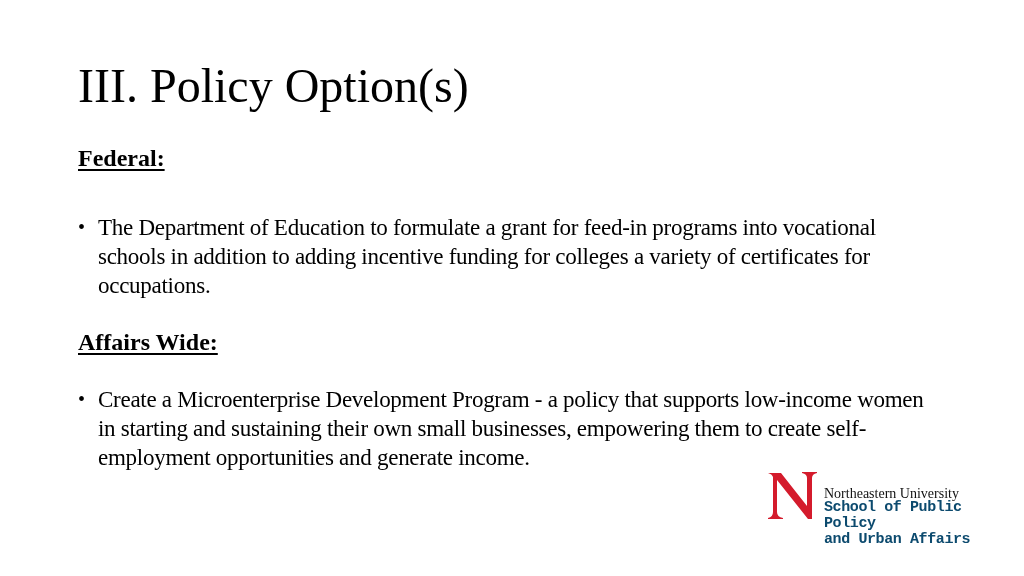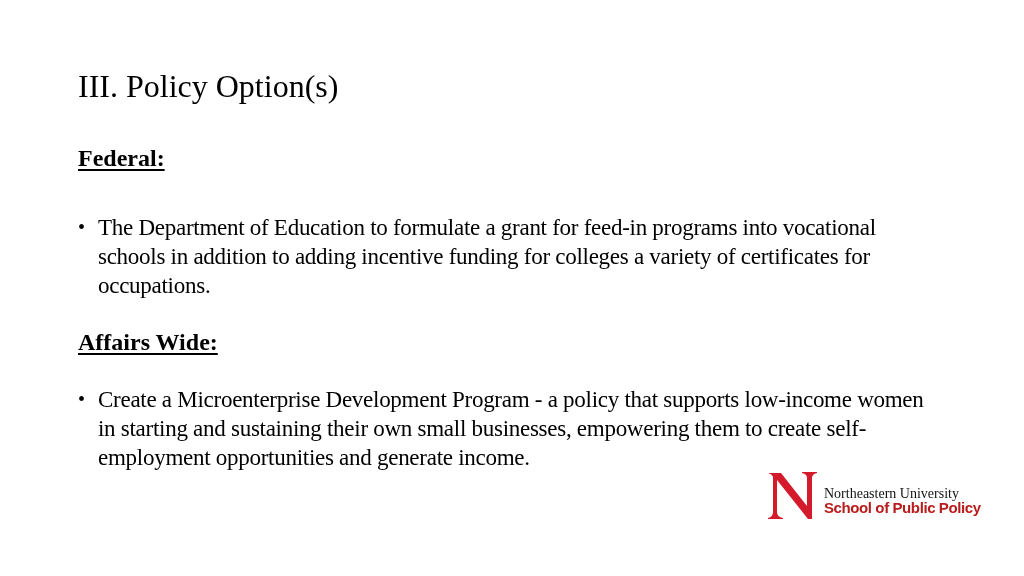--- a/index.html
+++ b/index.html
@@ -2,21 +2,21 @@
 <html><head>
 <meta charset="utf-8">
 <style>
   html, body { margin: 0; padding: 0; }
   body {
     width: 1024px; height: 576px; background: #ffffff; position: relative; overflow: hidden;
     font-family: "Liberation Serif", "DejaVu Serif", serif; color: #000;
   }
   .title {
     position: absolute; left: 78px; top: 58px; margin: 0;
-    font-size: 32px; font-weight: normal; line-height: 56px; letter-spacing: 0; text-align: center;
+    font-size: 48px; font-weight: normal; line-height: 56px; letter-spacing: 0; text-align: center;
   }
   .section-heading {
     position: absolute; left: 78px; margin: 0;
     font-size: 24px; font-weight: bold; text-decoration: underline; text-underline-offset: 3px;
     text-decoration-thickness: 2px; line-height: 30px;
   }
   .h-federal { top: 143px; }
   .h-district { top: 327px; }
   .bullet-block {
     position: absolute; left: 78px; width: 900px;
@@ -26,21 +26,21 @@
   .b-federal { top: 213px; }
   .b-district { top: 385px; }
   .bullet-dot { width: 20px; flex: 0 0 20px; font-size: 20px; line-height: 29px; }
   .bullet-text { flex: 1; letter-spacing: -0.3px; transform: scaleX(0.96); transform-origin: left; }
   .logo {
     position: absolute; left: 767px; top: 472px; width: 240px; height: 60px;
   }
   .logo-n { position: absolute; left: 0; top: 0; width: 52px; height: 48px; }
   .logo-text { position: absolute; left: 57px; top: 16px; }
   .logo-uni { font-family: "Liberation Serif", serif; font-size: 14px; line-height: 12px; color: #111; }
-  .logo-school { font-family: Liberation Sans, sans-serif; font-weight: bold; font-size: 15px; line-height: 16px; color: #b91c1c; letter-spacing: -0.4px; }
+  .logo-school { font-family: Liberation Mono, monospace; font-weight: bold; font-size: 15px; line-height: 16px; color: #0c4a6e; letter-spacing: -0.4px; }
 </style>
 </head>
 <body>
 
 <h1 class="title">III. Policy Option(s)</h1>
 
 <h2 class="section-heading h-federal">Federal:</h2>
 <div class="bullet-block b-federal">
   <span class="bullet-dot">•</span>
   <span class="bullet-text">The Department of Education to formulate a grant for feed-in programs into vocational schools in addition to adding incentive funding for colleges a variety of certificates for occupations.</span>
@@ -52,14 +52,15 @@
   <span class="bullet-text">Create a Microenterprise Development Program - a policy that supports low-income women in starting and sustaining their own small businesses, empowering them to create self-employment opportunities and generate income.</span>
 </div>
 
 <div class="logo">
   <svg class="logo-n" viewBox="0 0 52 48">
     <path fill="#d41b2c" d="M1 1 L14 1 L40 34 L40 6 Q40 2 35 1 L35 0 L50 0 L50 1 Q45 2 45 6 L45 47 L41 47 L10 8 L10 40 Q10 45 16 46 L16 47 L1 47 L1 46 Q6 45 6 40 L6 5 Q5 2 1 1 Z"></path>
   </svg>
   <div class="logo-text">
     <div class="logo-uni">Northeastern University</div>
     <div class="logo-school">School of Public Policy</div>
+    <div class="logo-school">and Urban Affairs</div>
   </div>
 </div>
 
 </body></html>

